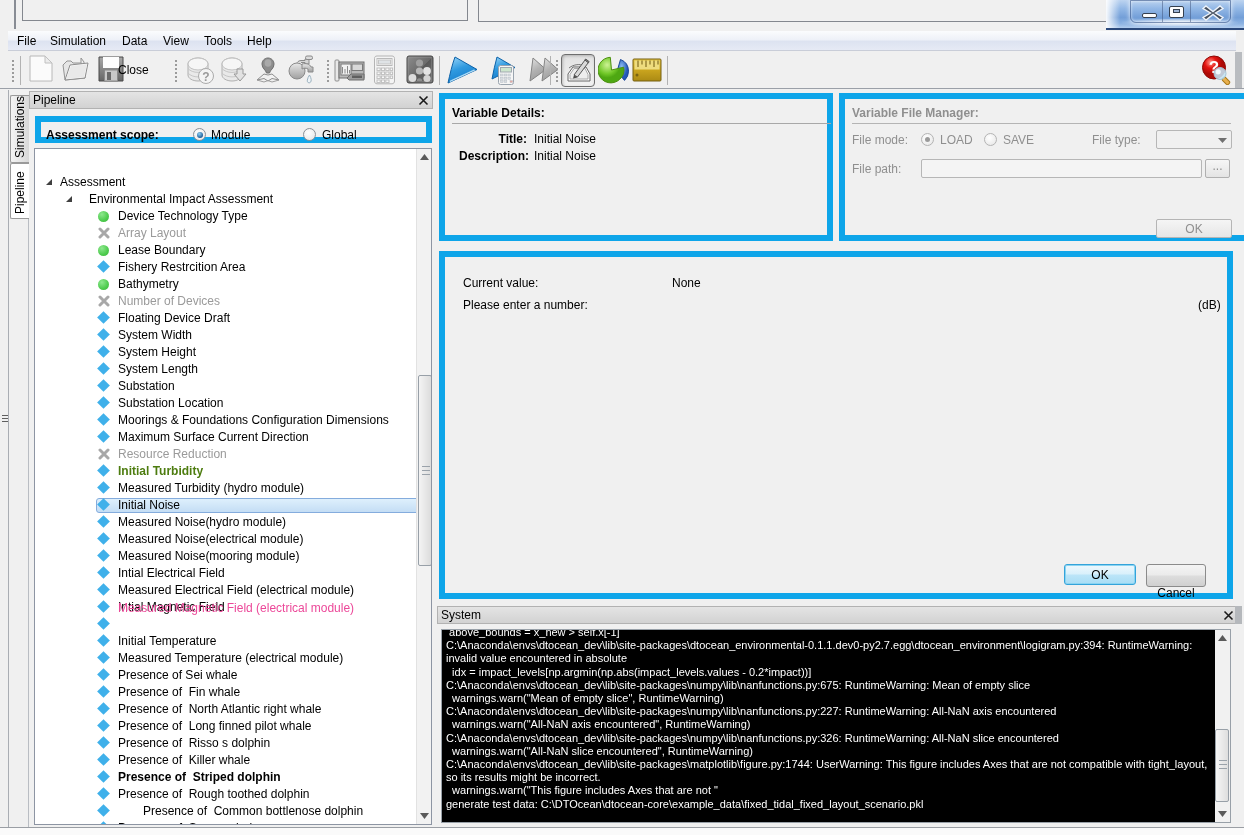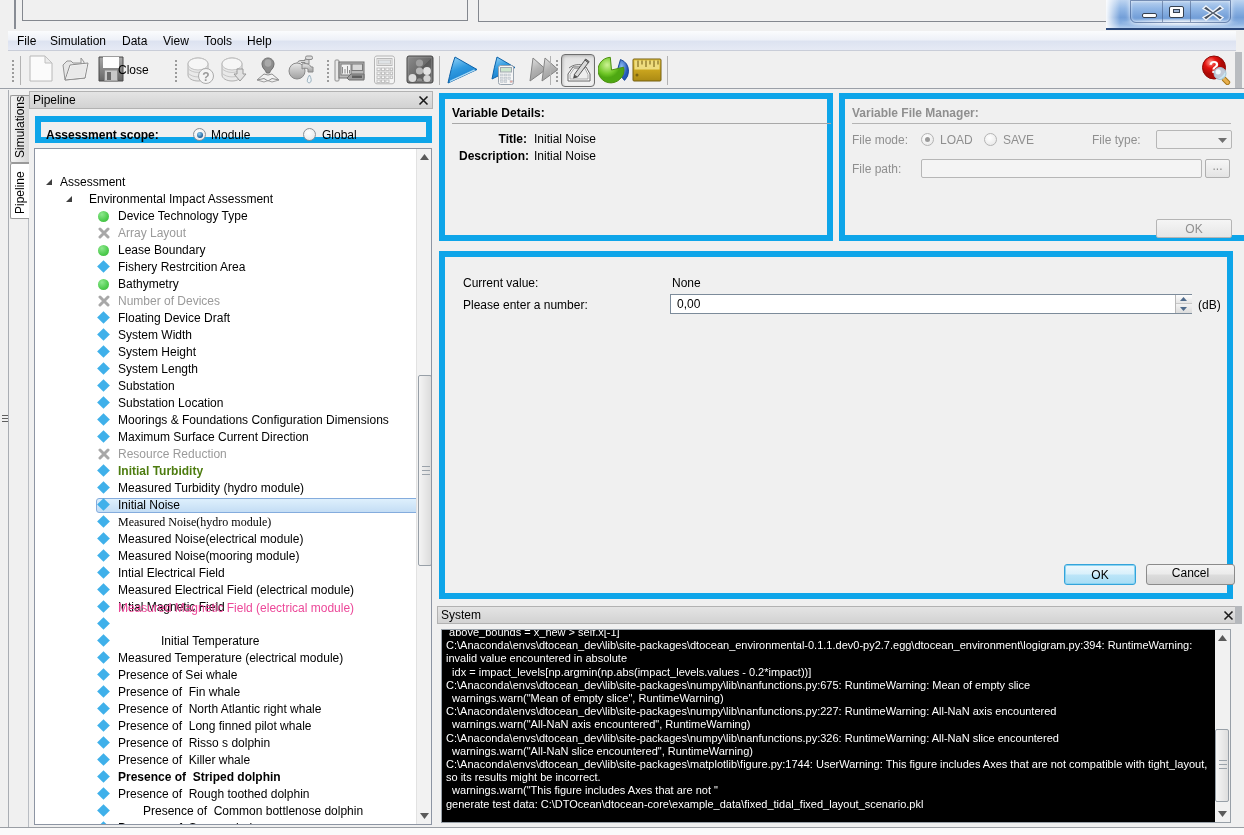--- a/index.html
+++ b/index.html
@@ -377,21 +377,21 @@
         <div style="position:absolute;left:64px;top:334px;width:9px;height:9px;background:#3fb0ea;transform:rotate(45deg);"></div>
         <span style="position:absolute;left:83px;top:332px;white-space:pre;color:#000;">Measured Turbidity (hydro module)</span>
       </div>
       <div style="position:absolute;left:0;top:0;">
         <div style="position:absolute;left:61px;top:348.5px;width:334px;height:15px;border:1px solid #84acdd;border-radius:3px;background:linear-gradient(#def0fc,#c4ddf5);"></div>
         <div style="position:absolute;left:64px;top:351px;width:9px;height:9px;background:#3fb0ea;transform:rotate(45deg);"></div>
         <span style="position:absolute;left:83px;top:349px;white-space:pre;color:#000;">Initial Noise</span>
       </div>
       <div style="position:absolute;left:0;top:0;">
         <div style="position:absolute;left:64px;top:368px;width:9px;height:9px;background:#3fb0ea;transform:rotate(45deg);"></div>
-        <span style="position:absolute;left:83px;top:366px;white-space:pre;color:#000;font-family:Liberation Serif, serif;">Measured Noise(hydro module)</span>
+        <span style="position:absolute;left:83px;top:366px;white-space:pre;color:#000;">Measured Noise(hydro module)</span>
       </div>
       <div style="position:absolute;left:0;top:0;">
         <div style="position:absolute;left:64px;top:385px;width:9px;height:9px;background:#3fb0ea;transform:rotate(45deg);"></div>
         <span style="position:absolute;left:83px;top:383px;white-space:pre;color:#000;">Measured Noise(electrical module)</span>
       </div>
       <div style="position:absolute;left:0;top:0;">
         <div style="position:absolute;left:64px;top:402px;width:9px;height:9px;background:#3fb0ea;transform:rotate(45deg);"></div>
         <span style="position:absolute;left:83px;top:400px;white-space:pre;color:#000;">Measured Noise(mooring module)</span>
       </div>
       <div style="position:absolute;left:0;top:0;">
@@ -405,21 +405,21 @@
       <div style="position:absolute;left:0;top:0;">
         <div style="position:absolute;left:64px;top:453px;width:9px;height:9px;background:#3fb0ea;transform:rotate(45deg);"></div>
         <span style="position:absolute;left:83px;top:451px;white-space:pre;color:#000;">Intial Magnetic Field</span>
       </div>
       <div style="position:absolute;left:0;top:0;">
         <div style="position:absolute;left:64px;top:470px;width:9px;height:9px;background:#3fb0ea;transform:rotate(45deg);"></div>
         <span style="position:absolute;left:83px;top:452px;white-space:pre;color:#ec4899;">Measured Magnetic Field (electrical module)</span>
       </div>
       <div style="position:absolute;left:0;top:0;">
         <div style="position:absolute;left:64px;top:487px;width:9px;height:9px;background:#3fb0ea;transform:rotate(45deg);"></div>
-        <span style="position:absolute;left:83px;top:485px;white-space:pre;color:#000;margin-left:43px;">Initial Temperature</span>
+        <span style="position:absolute;left:83px;top:485px;white-space:pre;color:#000;">Initial Temperature</span>
       </div>
       <div style="position:absolute;left:0;top:0;">
         <div style="position:absolute;left:64px;top:504px;width:9px;height:9px;background:#3fb0ea;transform:rotate(45deg);"></div>
         <span style="position:absolute;left:83px;top:502px;white-space:pre;color:#000;">Measured Temperature (electrical module)</span>
       </div>
       <div style="position:absolute;left:0;top:0;">
         <div style="position:absolute;left:64px;top:521px;width:9px;height:9px;background:#3fb0ea;transform:rotate(45deg);"></div>
         <span style="position:absolute;left:83px;top:519px;white-space:pre;color:#000;">Presence of Sei whale</span>
       </div>
       <div style="position:absolute;left:0;top:0;">
@@ -504,40 +504,25 @@
   <span class="abs" style="left:7px;top:63px;">File path:</span>
   <div class="abs" style="left:76px;top:60px;width:281px;height:19px;background:#f4f4f4;border:1px solid #b6b6b6;border-radius:2px;"></div>
   <div class="abs" style="left:360px;top:60px;width:25px;height:19px;background:linear-gradient(#f6f6f6,#e4e4e4);border:1px solid #b0b0b0;border-radius:2px;text-align:center;"><span style="position:relative;top:-1px;">...</span></div>
   <div class="abs" style="left:311px;top:120px;width:76px;height:19px;background:linear-gradient(#f5f5f5,#e6e6e6);border:1px solid #b5b5b5;border-radius:2px;text-align:center;padding-top:2px;">OK</div>
 </div>
 
 <div class="box" style="left:439px;top:251px;width:794px;height:348px;">
   <span class="abs" style="left:18px;top:19px;">Current value:</span>
   <span class="abs" style="left:227px;top:19px;">None</span>
   <span class="abs" style="left:18px;top:41px;">Please enter a number:</span>
-  <div class="abs" style="left:225px;top:37px;width:522px;height:20px;background:#fff;border:1px solid #7c8b9a;">
-    <span class="abs" style="left:6px;top:2px;">0,00</span>
-    <div class="abs" style="left:504px;top:0;width:16px;height:18px;border-left:1px solid #b8b8b8;">
-      <div class="abs" style="left:0;top:0;width:16px;height:9px;background:linear-gradient(#fdfdfd,#e6e6e6);border-bottom:1px solid #c8c8c8;">
-          <svg style="position:absolute;left:4px;top:2px;" width="7" height="4" viewBox="0 0 7 4">
-            <path d="M3.5 0 L7 4 L0 4 Z" fill="#4f6b8c"></path>
-          </svg>
-        </div>
-      <div class="abs" style="left:0;top:9px;width:16px;height:9px;background:linear-gradient(#f4f4f4,#dcdcdc);">
-          <svg style="position:absolute;left:4px;top:3px;" width="7" height="4" viewBox="0 0 7 4">
-            <path d="M0 0 L7 0 L3.5 4 Z" fill="#4f6b8c"></path>
-          </svg>
-        </div>
-    </div>
-  </div>
   <span class="abs" style="left:753px;top:41px;">(dB)</span>
 
   <div class="abs" style="left:619px;top:307px;width:72px;height:21px;border:1px solid #34a3da;border-radius:3px;background:linear-gradient(#eef8fd 0%,#d9f0fb 48%,#bce5f8 52%,#a8ddf5 100%);box-shadow:inset 0 0 0 1px #8ad4f2;text-align:center;padding-top:3px;">OK</div>
 
-  <div class="abs" style="left:701px;top:307px;width:89px;height:21px;border:1px solid #8b8b8b;border-radius:3px;background:linear-gradient(#f4f4f4 0%,#ebebeb 48%,#dddddd 52%,#d0d0d0 100%);text-align:center;padding-top:1px;">Cancel</div>
+  <div class="abs" style="left:701px;top:307px;width:60px;height:21px;border:1px solid #8b8b8b;border-radius:3px;background:linear-gradient(#f4f4f4 0%,#ebebeb 48%,#dddddd 52%,#d0d0d0 100%);text-align:center;padding-top:21px;">Cancel</div>
 </div>
 
 <div class="hdr" style="left:437px;top:606px;width:800px;height:18px;">
   <span class="abs" style="left:3px;top:1px;">System</span>
   <svg class="abs" style="left:785px;top:3px;" width="11" height="11" viewBox="0 0 11 11">
       <path d="M1.5 1.5 L9.5 9.5 M9.5 1.5 L1.5 9.5" stroke="#1a1a1a" stroke-width="1.6"></path>
     </svg>
 </div>
 <div class="abs" style="left:441px;top:629px;width:790px;height:194px;border:1px solid #98a0a8;background:#f0f0f0;">
   <div class="abs" id="console" style="left:0;top:0;width:773px;height:192px;background:#000;overflow:hidden;font-size:11px;color:#fff;line-height:13.2px;white-space:pre;"><div style="position:absolute;left:4px;top:-4px;"> above_bounds = x_new &gt; self.x[-1]</div><div style="position:absolute;left:4px;top:9.2px;">C:\Anaconda\envs\dtocean_dev\lib\site-packages\dtocean_environmental-0.1.1.dev0-py2.7.egg\dtocean_environment\logigram.py:394: RuntimeWarning:</div><div style="position:absolute;left:4px;top:22.4px;">invalid value encountered in absolute</div><div style="position:absolute;left:4px;top:35.6px;">  idx = impact_levels[np.argmin(np.abs(impact_levels.values - 0.2*impact))]</div><div style="position:absolute;left:4px;top:48.8px;">C:\Anaconda\envs\dtocean_dev\lib\site-packages\numpy\lib\nanfunctions.py:675: RuntimeWarning: Mean of empty slice</div><div style="position:absolute;left:4px;top:62px;">  warnings.warn("Mean of empty slice", RuntimeWarning)</div><div style="position:absolute;left:4px;top:75.2px;">C:\Anaconda\envs\dtocean_dev\lib\site-packages\numpy\lib\nanfunctions.py:227: RuntimeWarning: All-NaN axis encountered</div><div style="position:absolute;left:4px;top:88.4px;">  warnings.warn("All-NaN axis encountered", RuntimeWarning)</div><div style="position:absolute;left:4px;top:101.6px;">C:\Anaconda\envs\dtocean_dev\lib\site-packages\numpy\lib\nanfunctions.py:326: RuntimeWarning: All-NaN slice encountered</div><div style="position:absolute;left:4px;top:114.8px;">  warnings.warn("All-NaN slice encountered", RuntimeWarning)</div><div style="position:absolute;left:4px;top:128px;">C:\Anaconda\envs\dtocean_dev\lib\site-packages\matplotlib\figure.py:1744: UserWarning: This figure includes Axes that are not compatible with tight_layout,</div><div style="position:absolute;left:4px;top:141.2px;">so its results might be incorrect.</div><div style="position:absolute;left:4px;top:154.4px;">  warnings.warn("This figure includes Axes that are not "</div><div style="position:absolute;left:4px;top:167.6px;">generate test data: C:\DTOcean\dtocean-core\example_data\fixed_tidal_fixed_layout_scenario.pkl</div></div>

